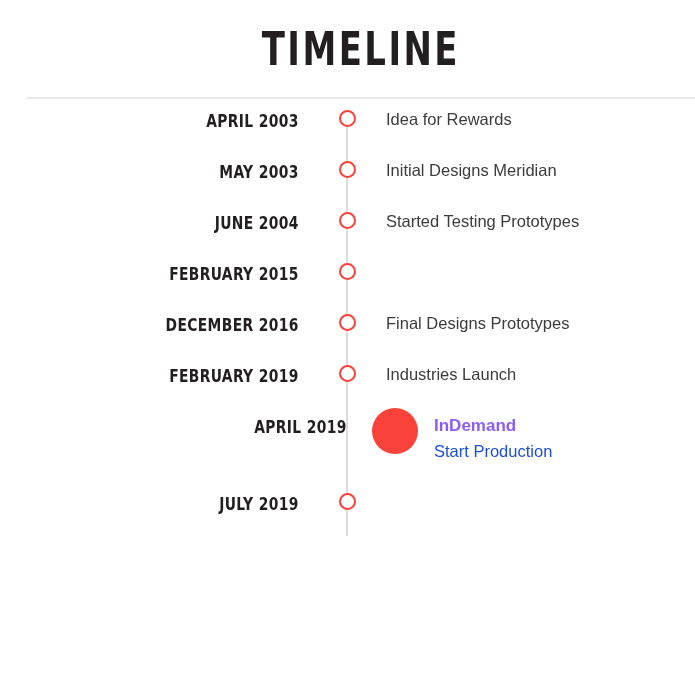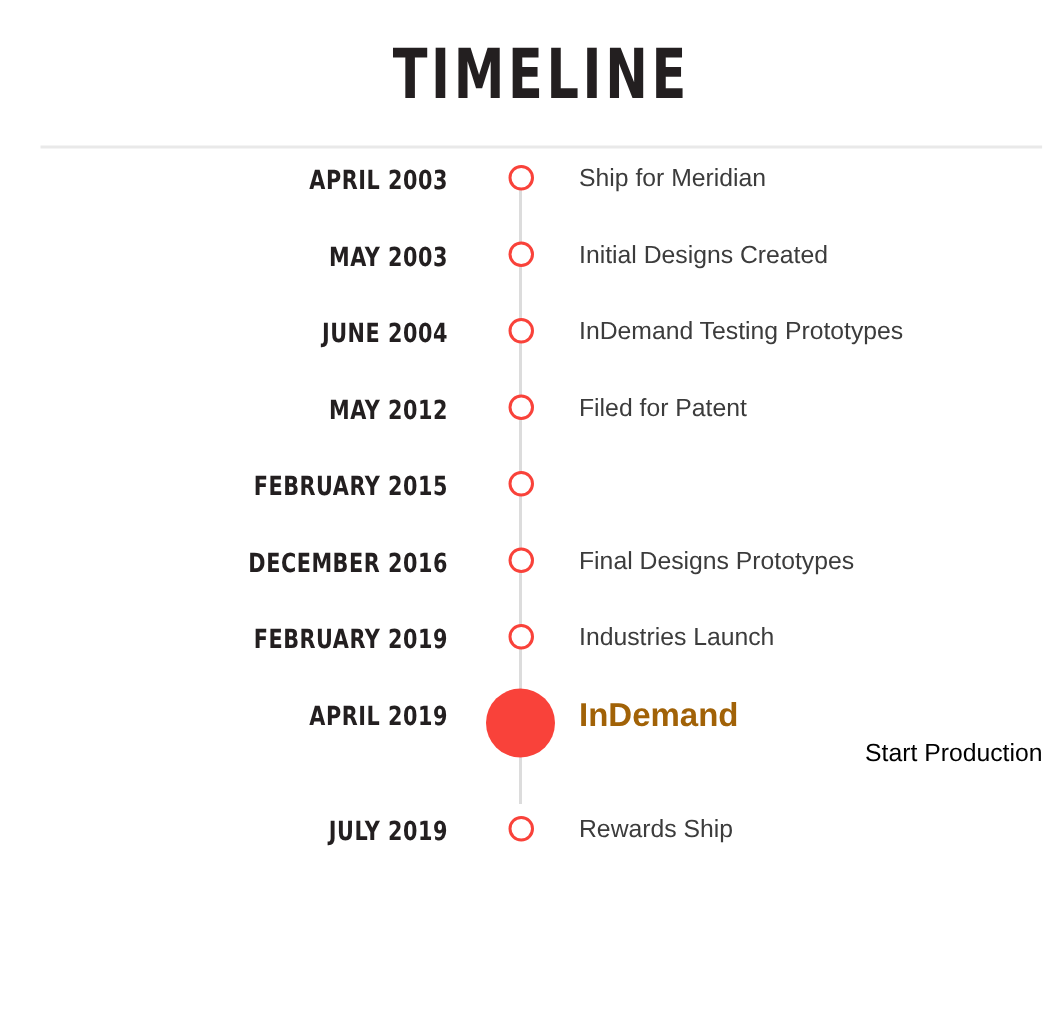--- a/index.html
+++ b/index.html
@@ -57,21 +57,21 @@
     background: #dcdcdc;
     transform: translateX(-1px);
   }
 
   .row {
     position: relative;
     display: flex;
     align-items: flex-start;
     height: 51px;
   }
-  .row.tall { height: 77px; }
+  .row.tall { height: 77px; margin-left: 48px; }
 
   .row .date {
     width: 318px;
     text-align: right;
     padding-right: 22px;
     font-family: "DejaVu Sans Condensed", "Liberation Sans", sans-serif;
     font-weight: bold;
     font-size: 17.5px;
     letter-spacing: 0.4px;
     color: #231f20;
@@ -111,75 +111,67 @@
     padding-left: 10px;
     padding-top: 5px;
     font-family: "Liberation Sans", sans-serif;
     font-size: 16.5px;
     color: #3c3c3c;
     line-height: 23px;
     white-space: nowrap;
   }
   .label .highlight {
     display: block;
-    color: #a16207;
+    color: #8b5cf6;
     font-weight: bold;
-    font-size: 22px;
+    font-size: 17px;
     line-height: 24px;
   }
   .label .sub {
     display: block;
-    color: #000000;
+    color: #1d4ed8;
     line-height: 26px;
-    text-align: right;
   }
 </style>
 </head>
 <body>
 
 <div class="page">
 
   <div class="header">
     <div class="title">TIMELINE</div>
   </div>
 
   <div class="timeline">
     <div class="spine"></div>
 
     <div class="row">
       <div class="date">APRIL 2003</div>
       <div class="marker-cell">
         <div class="dot"></div>
       </div>
-      <div class="label">Ship for Meridian</div>
+      <div class="label">Idea for Rewards</div>
     </div>
 
     <div class="row">
       <div class="date">MAY 2003</div>
       <div class="marker-cell">
         <div class="dot"></div>
       </div>
-      <div class="label">Initial Designs Created</div>
+      <div class="label">Initial Designs Meridian</div>
     </div>
 
     <div class="row">
       <div class="date">JUNE 2004</div>
       <div class="marker-cell">
         <div class="dot"></div>
       </div>
-      <div class="label">InDemand Testing Prototypes</div>
-    </div>
-
-    <div class="row">
-      <div class="date">MAY 2012</div>
-      <div class="marker-cell">
-        <div class="dot"></div>
-      </div>
-      <div class="label">Filed for Patent</div>
-    </div>
+      <div class="label">Started Testing Prototypes</div>
+    </div>
+
 
 
     <div class="row">
       <div class="date">FEBRUARY 2015</div>
       <div class="marker-cell">
         <div class="dot"></div>
       </div>
     </div>
 
     <div class="row">
@@ -207,17 +199,16 @@
         <span class="highlight">InDemand</span>
         <span class="sub">Start Production</span>
       </div>
     </div>
 
     <div class="row">
       <div class="date">JULY 2019</div>
       <div class="marker-cell">
         <div class="dot"></div>
       </div>
-      <div class="label">Rewards Ship</div>
     </div>
 
   </div>
 </div>
 
 </body></html>

